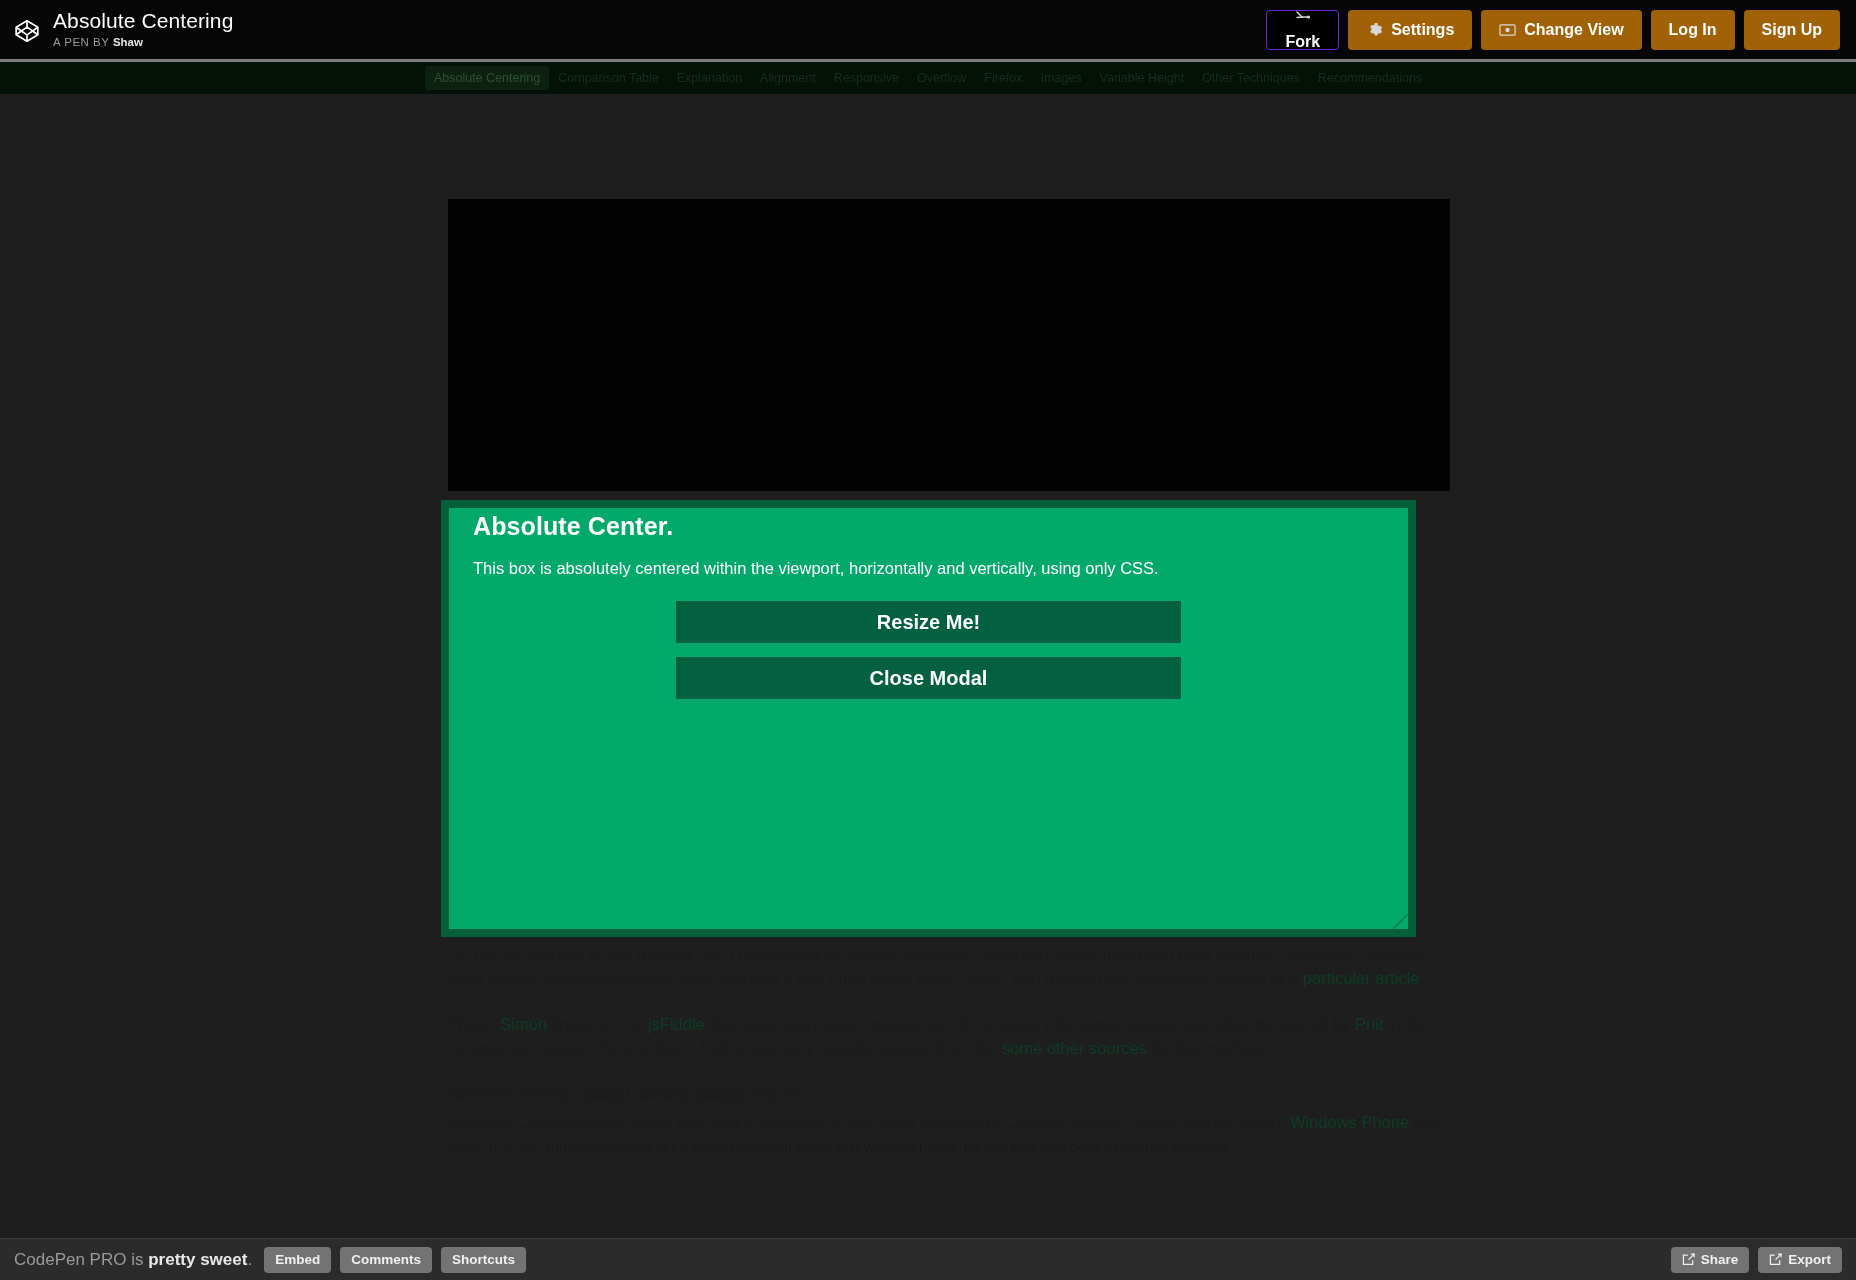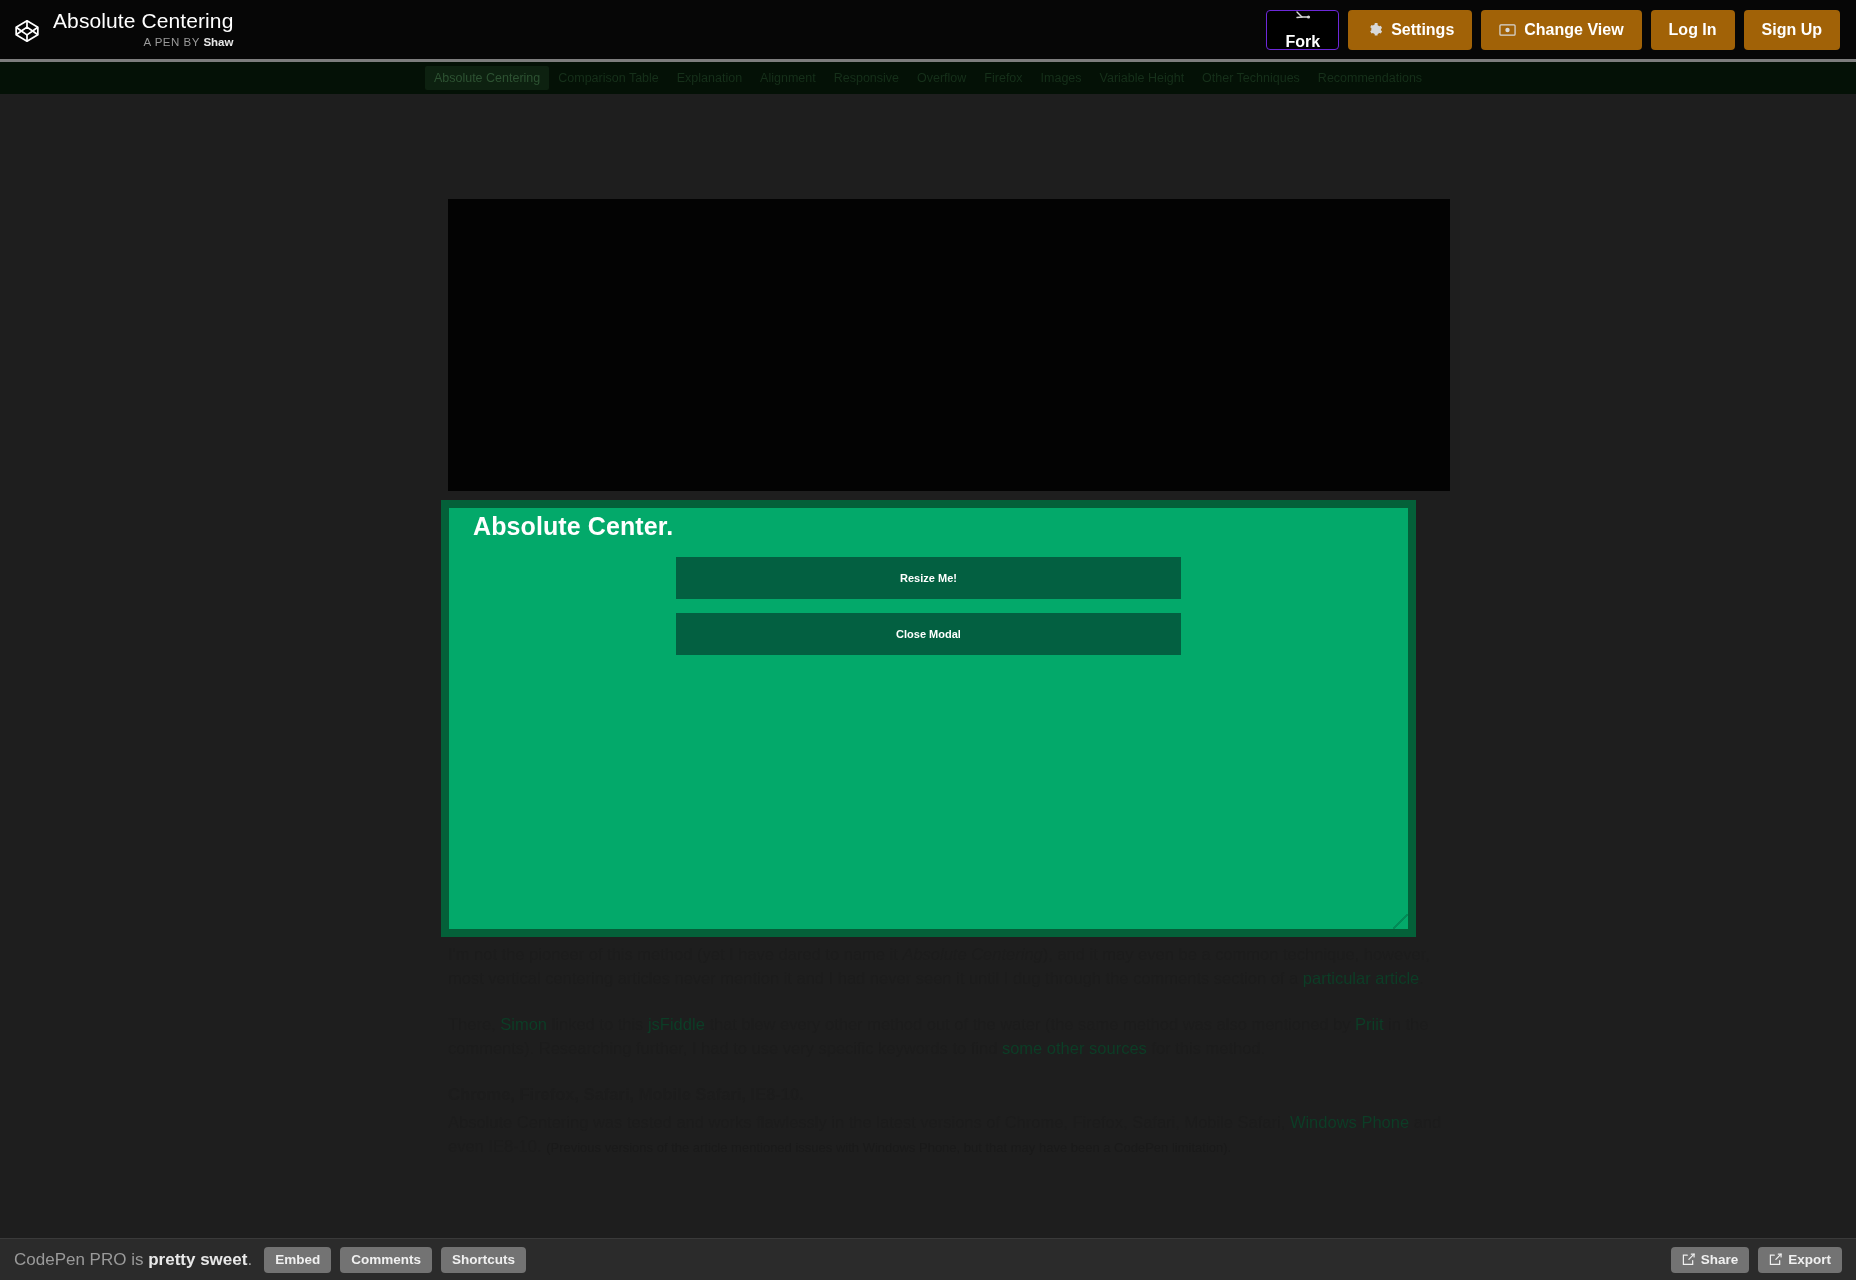--- a/index.html
+++ b/index.html
@@ -49,21 +49,20 @@
     line-height: 24px;
     font-weight: 400;
     letter-spacing: 0.1px;
   }
   .pen-byline {
     color: #9a9a9a;
     font-size: 11.5px;
     line-height: 16px;
     letter-spacing: 0.5px;
     margin-top: 1px;
-    text-align: right;
   }
   .pen-byline b { color: #e6e6e6; font-weight: 700; letter-spacing: 0; }
 
   .topbar-spacer { flex: 1 1 auto; }
 
   .topbar-actions {
     display: flex;
     align-items: center;
     gap: 9px;
   }
@@ -183,21 +182,21 @@
   }
   .modal-btn {
     display: block;
     width: 505px;
     margin: 0 auto 14px auto;
     height: 42px;
     line-height: 42px;
     text-align: center;
     background: #036041;
     color: #ffffff;
-    font-size: 11px;
+    font-size: 20px;
     font-weight: 700;
     border: none;
     cursor: pointer;
     font-family: "Liberation Sans", sans-serif;
     padding: 0;
   }
   .modal-btn.second { margin-bottom: 0; }
   .resize-grip {
     position: absolute;
     right: 0; bottom: 0;
@@ -363,20 +362,21 @@
     <a class="navitem" href="#">Recommendations</a>
   </div>
 
   <div class="content">
 
     <div class="black-panel"></div>
 
     <div class="modal-wrap">
       <div class="modal">
         <div class="modal-title">Absolute Center.</div>
+        <div class="modal-desc">This box is absolutely centered within the viewport, horizontally and vertically, using only CSS.</div>
         <button class="modal-btn">Resize Me!</button>
         <button class="modal-btn second">Close Modal</button>
         <div class="resize-grip"></div>
       </div>
     </div>
 
     <div class="article">
       <p><span>I'm not the pioneer of this method (yet I have dared to name it </span><em>Absolute Centering</em><span>), and it may even be a common technique, however, most vertical centering articles never mention it and I had never seen it until I dug through the comments section of a </span><a href="#">particular article</a><span>.</span></p>
 
       <p><span>There, </span><a href="#">Simon</a><span> linked to this </span><a href="#">jsFiddle</a><span> that blew every other method out of the water (the same method was also mentioned by </span><a href="#">Priit</a><span> in the comments). Researching further, I had to use very specific keywords to find </span><a href="#">some other sources</a><span> for this method.</span></p>

